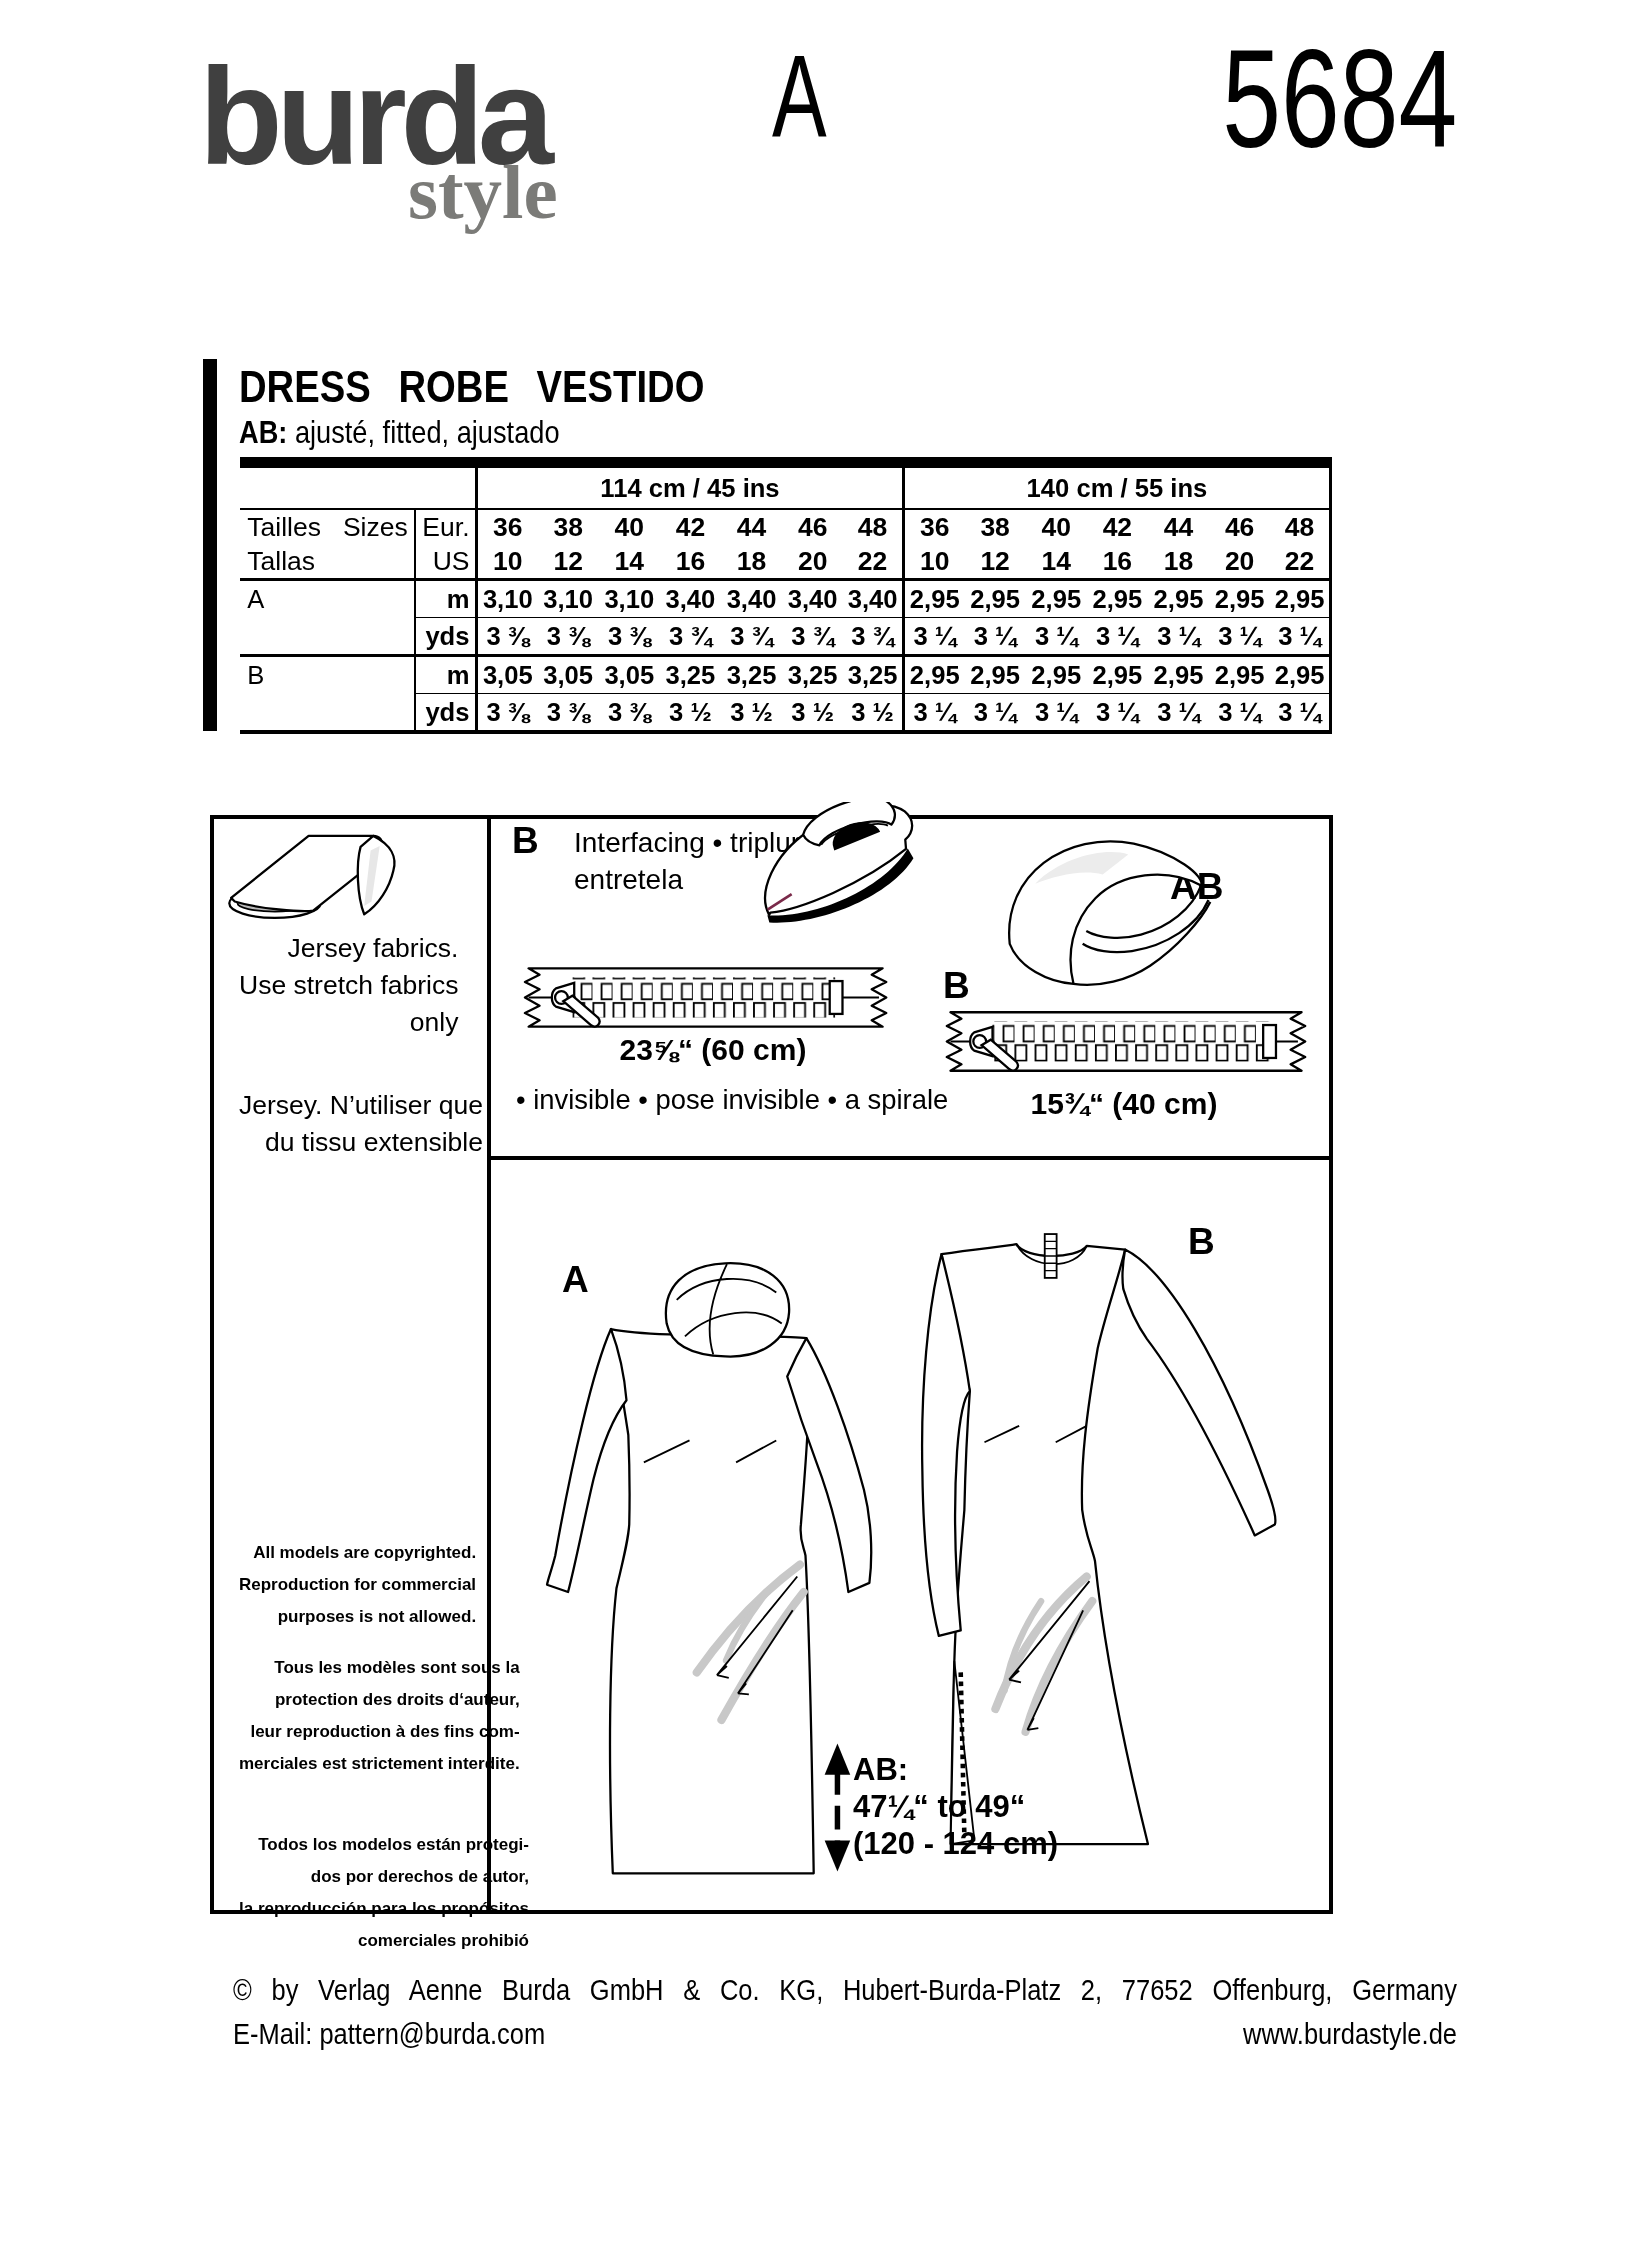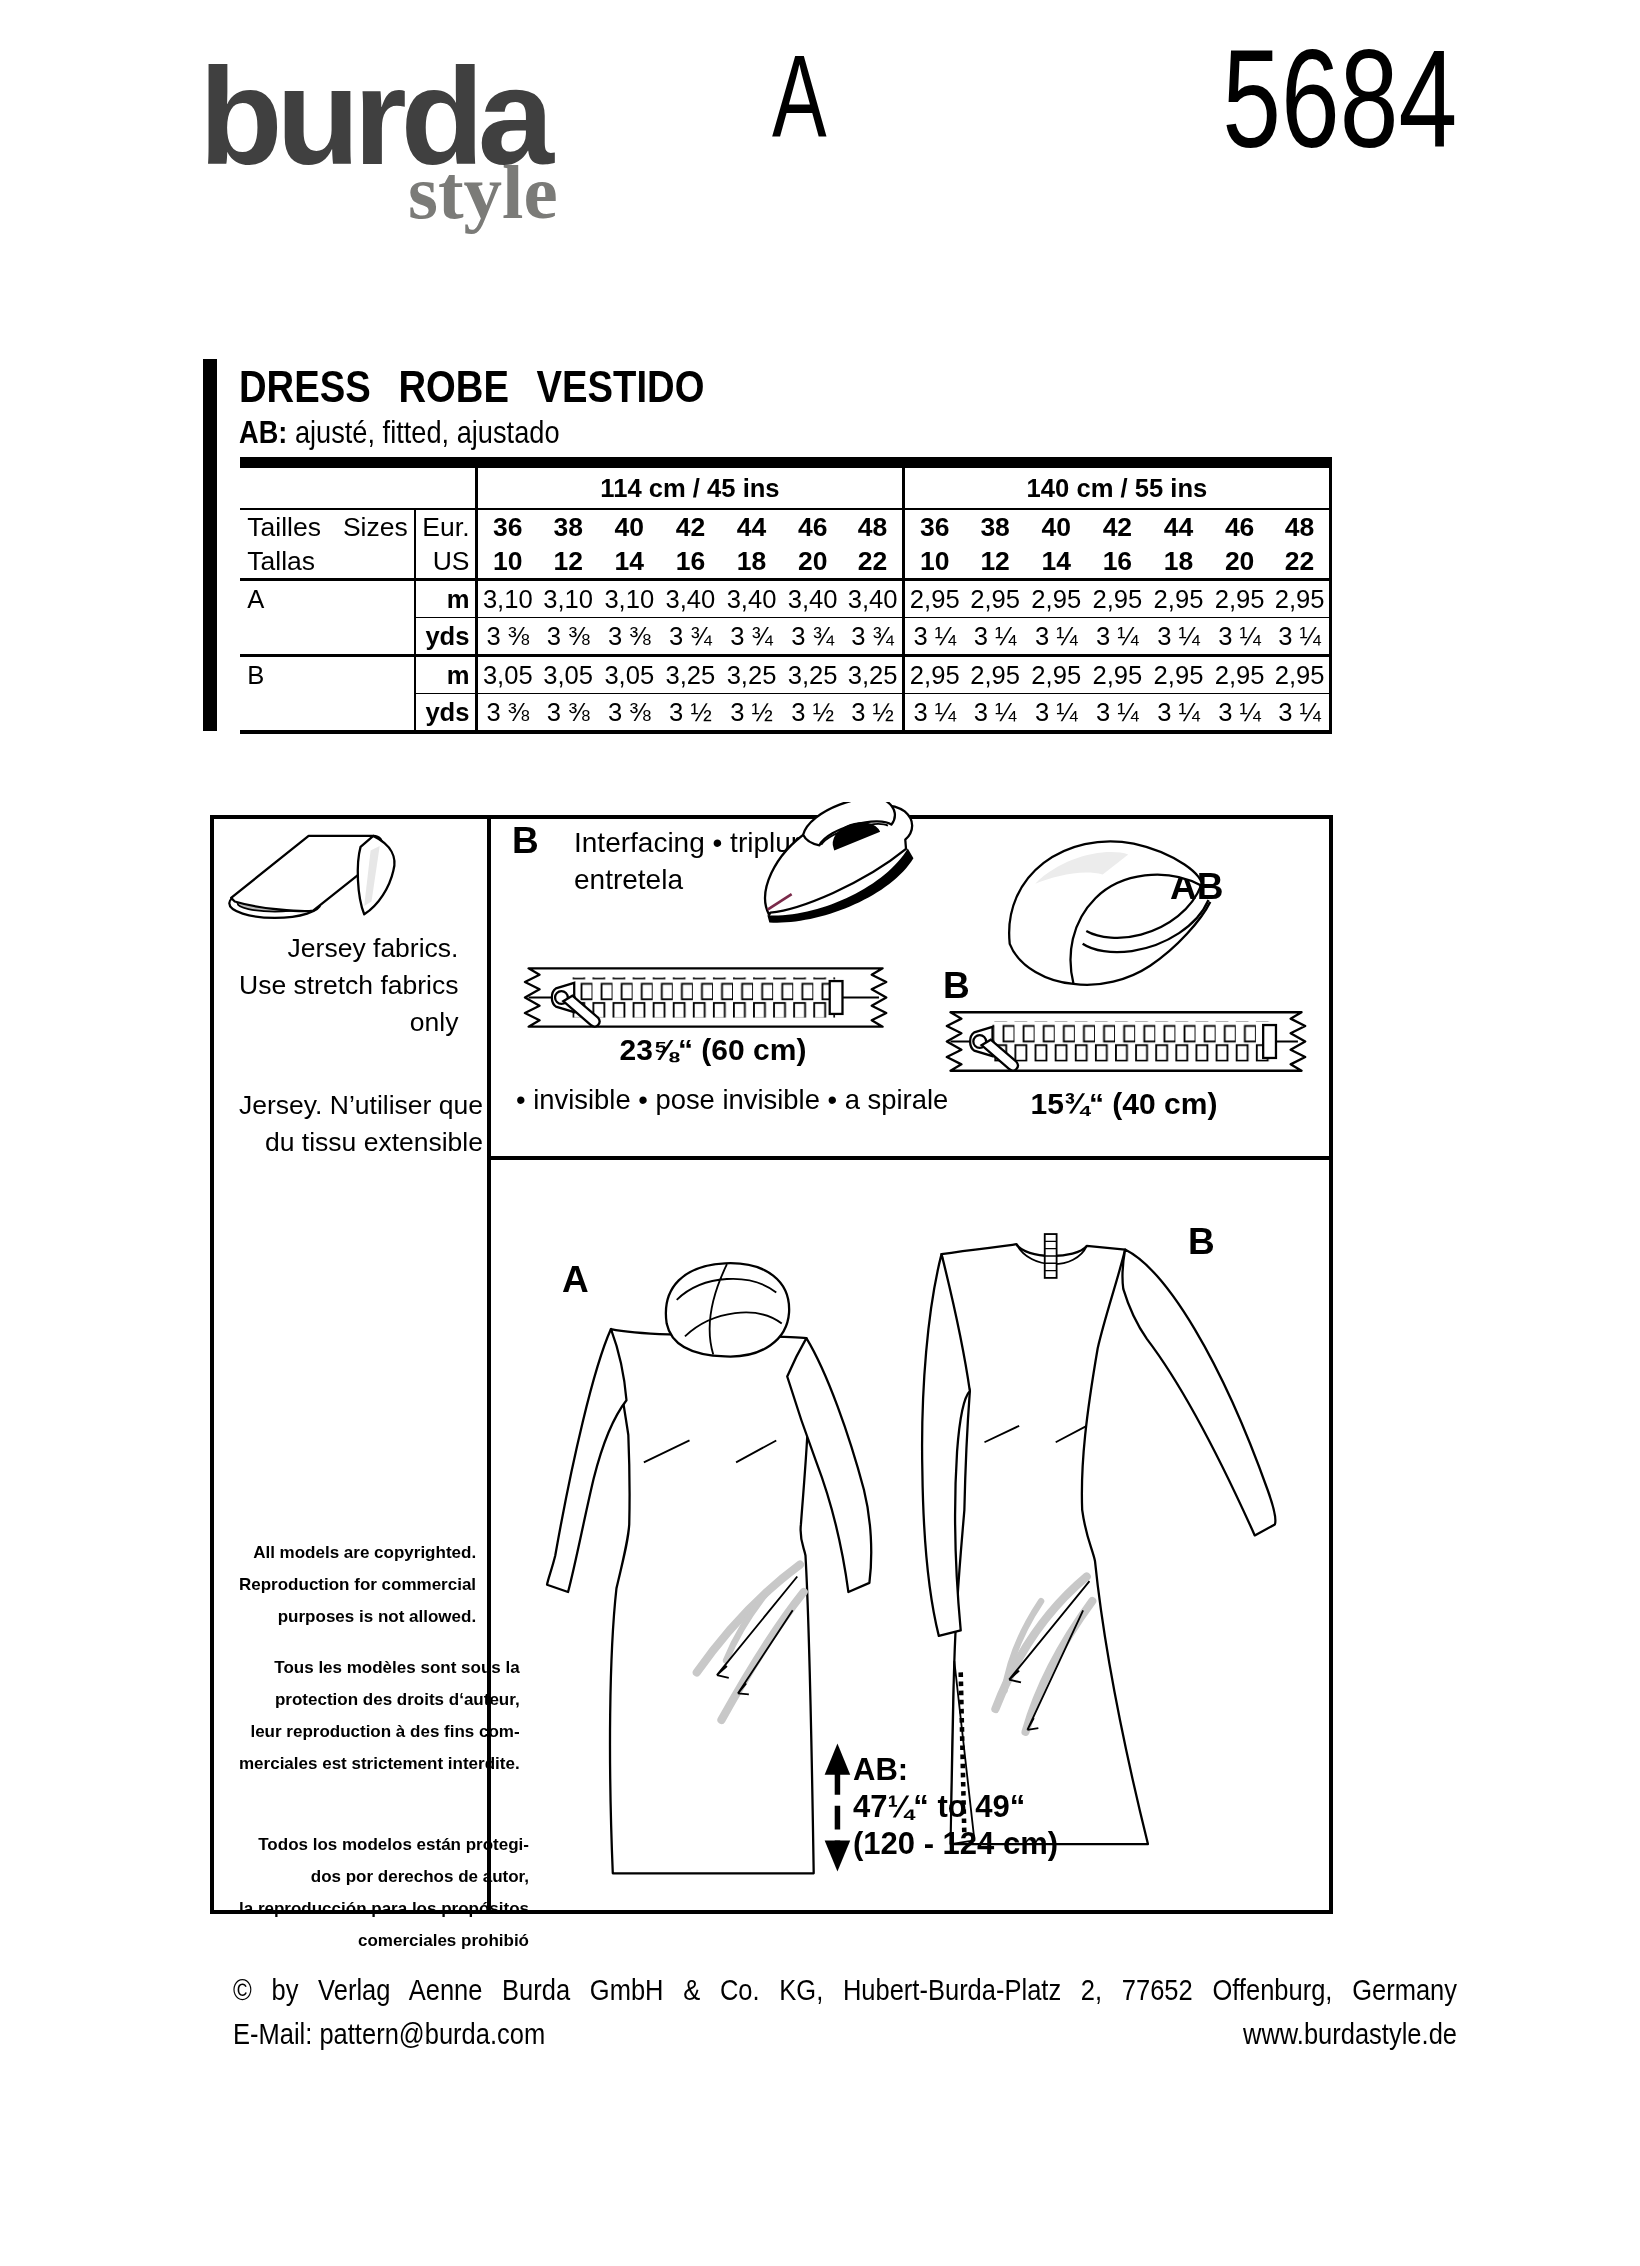--- a/index.html
+++ b/index.html
@@ -26,21 +26,21 @@
   table.size-table td{padding:0;margin:0;font-size:25.6px;vertical-align:middle;overflow:hidden;}
   .r-ghead td{border-bottom:2.7px solid #000;height:40px;}
   .ghead{font-weight:bold;text-align:center;font-size:27.4px;}
   .bl3{border-left:2.7px solid #000;}
   .bl4{border-left:3.7px solid #000;}
   .br4{border-right:3.7px solid #000;}
   .r-sizes td{border-bottom:3.7px solid #000;}
   .r-sizes .ln{height:34px;line-height:34px;text-align:center;font-weight:bold;font-size:26.5px;}
   .r-data td{border-bottom:3.7px solid #000;}
   .r-last td{border-bottom:4.6px solid #000;}
-  .r-data .ln{height:36px;line-height:36px;text-align:center;font-weight:normal;}
+  .r-data .ln{height:36px;line-height:36px;text-align:center;font-weight:bold;}
   .r-data .mline{border-bottom:1.8px solid #000;}
   .lblcol{text-align:left;padding-left:7.3px !important;font-weight:400;font-size:26.5px;}
   .lblcol .ln{text-align:left;font-weight:400;}
   .ws{word-spacing:14.6px;}
   .unitcol .ln{text-align:right;padding-right:5.5px;font-weight:400;}
   .unitcol .ub{font-weight:bold;}
   .rowlbl{vertical-align:top !important;padding-top:3.7px !important;font-size:27.4px;}
 
   
   .info-box{border:4.6px solid #000;background:#fff;}

